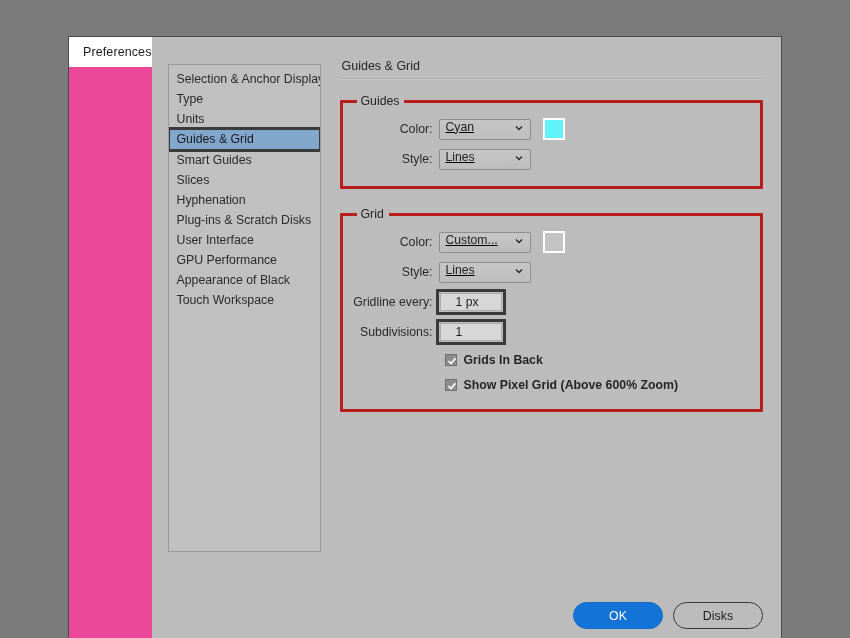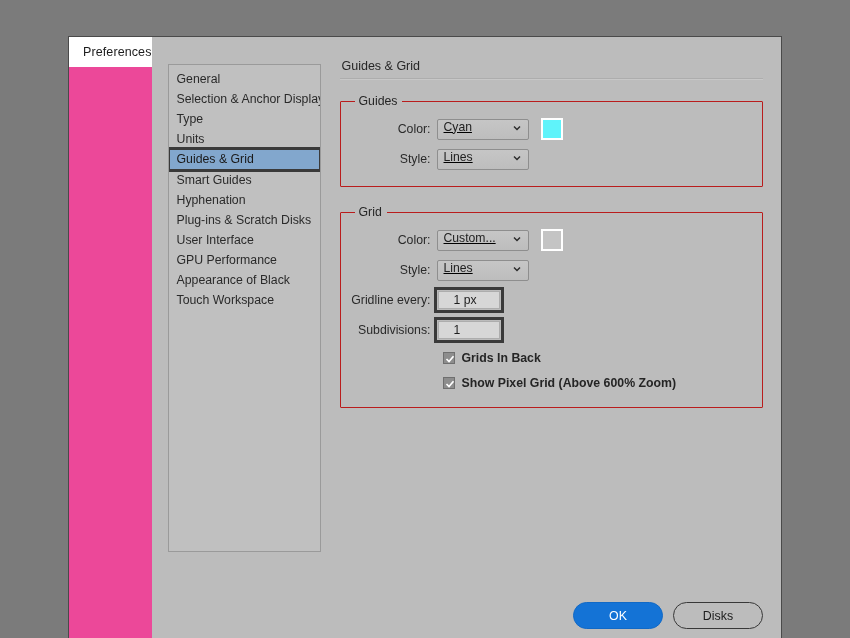--- a/index.html
+++ b/index.html
@@ -101,21 +101,21 @@
   }
   #panel-rule {
     height: 1px;
     background: #adadad;
     border-bottom: 1px solid #c8c8c8;
     margin-bottom: 14px;
   }
 
   
   fieldset.groupbox {
-    border: 1px solid #b91c1c;
+    border: 3px solid #b91c1c;
     border-radius: 1px;
     margin: 0 0 18px 0;
     padding: 6px 10px 12px 10px;
     background: transparent;
   }
   fieldset.groupbox > legend {
     font-size: 12.3px;
     color: #262626;
     padding: 0 5px 0 4px;
     margin-left: 4px;
@@ -269,26 +269,26 @@
 
 <div id="dialog">
 
   <div id="titlebar">
     <span class="title-text">Preferences</span>
   </div>
 
   <div id="body-area">
 
     <div id="sidebar">
-        <div class="side-item">General</div>
         <div class="side-item">Selection &amp; Anchor Display</div>
         <div class="side-item">Type</div>
         <div class="side-item">Units</div>
         <div class="side-item selected">Guides &amp; Grid</div>
         <div class="side-item">Smart Guides</div>
+        <div class="side-item">Slices</div>
         <div class="side-item">Hyphenation</div>
         <div class="side-item">Plug-ins &amp; Scratch Disks</div>
         <div class="side-item">User Interface</div>
         <div class="side-item">GPU Performance</div>
         <div class="side-item">Appearance of Black</div>
         <div class="side-item">Touch Workspace</div>
       </div>
 
     <div id="panel">
 

